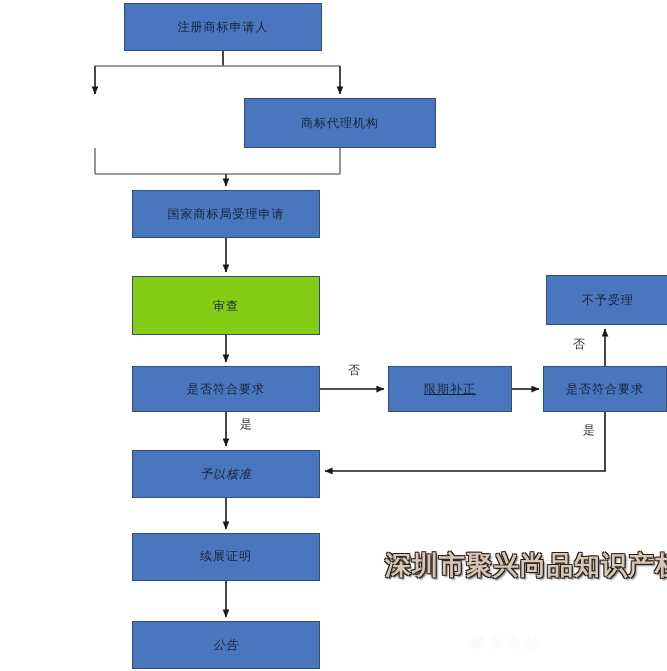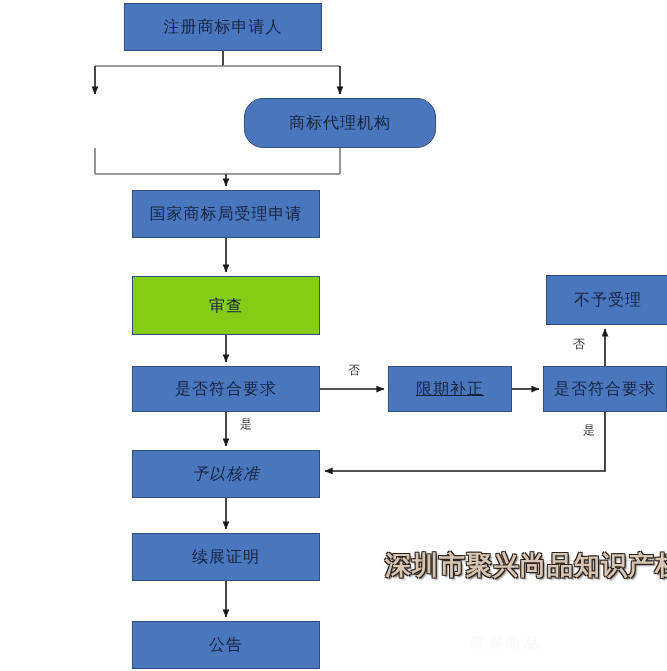--- a/index.html
+++ b/index.html
@@ -20,21 +20,21 @@
   }
   .node {
     position: absolute;
     box-sizing: border-box;
     background: #4a76be;
     border: 1px solid #2f4f7f;
     color: #17233d;
     display: flex;
     align-items: center;
     justify-content: center;
-    font-size: 16px;
+    font-size: 12px;
     letter-spacing: 1px;
     line-height: 1;
     text-align: center;
     font-family: "DejaVu Sans", "Liberation Sans", sans-serif;
     user-select: none;
   }
   .edge-label {
     position: absolute;
     font-size: 12px;
     color: #333333;
@@ -118,30 +118,30 @@
 
       <path d="M226,412 L226,446" marker-end="url(#arrow)"></path>
 
       <path d="M226,498 L226,529" marker-end="url(#arrow)"></path>
 
       <path d="M226,581 L226,617" marker-end="url(#arrow)"></path>
     </g>
   </svg>
 
   <div class="node" style="left: 124px; top: 3px; width: 198px; height: 48px; background: rgb(74, 118, 190); border-color: rgb(47, 79, 127); color: rgb(23, 35, 61);">注册商标申请人</div>
-  <div class="node" style="left: 244px; top: 98px; width: 192px; height: 50px; background: rgb(74, 118, 190); border-color: rgb(47, 79, 127); color: rgb(23, 35, 61); border-radius: 19px;">商标代理机构</div>
+  <div class="node" style="left: 244px; top: 98px; width: 192px; height: 50px; background: rgb(74, 118, 190); border-color: rgb(47, 79, 127); color: rgb(23, 35, 61);">商标代理机构</div>
   <div class="node" style="left: 132px; top: 190px; width: 188px; height: 48px; background: rgb(74, 118, 190); border-color: rgb(47, 79, 127); color: rgb(23, 35, 61);">国家商标局受理申请</div>
   <div class="node" style="left: 132px; top: 276px; width: 188px; height: 59px; background: #84cc16; border-color: rgb(47, 79, 127); color: rgb(23, 35, 61);">审查</div>
   <div class="node" style="left: 132px; top: 366px; width: 188px; height: 46px; background: rgb(74, 118, 190); border-color: rgb(47, 79, 127); color: rgb(23, 35, 61);">是否符合要求</div>
   <div class="node" style="left: 388px; top: 366px; width: 124px; height: 46px; background: rgb(74, 118, 190); border-color: rgb(47, 79, 127); color: rgb(23, 35, 61); text-decoration: underline;">限期补正</div>
   <div class="node" style="left: 543px; top: 366px; width: 124px; height: 46px; background: rgb(74, 118, 190); border-color: rgb(47, 79, 127); color: rgb(23, 35, 61);">是否符合要求</div>
   <div class="node" style="left: 546px; top: 275px; width: 124px; height: 50px; background: rgb(74, 118, 190); border-color: rgb(47, 79, 127); color: rgb(23, 35, 61);">不予受理</div>
   <div class="node" style="left: 132px; top: 450px; width: 188px; height: 48px; background: rgb(74, 118, 190); border-color: rgb(47, 79, 127); color: rgb(23, 35, 61); font-style: italic;">予以核准</div>
-  <div class="node" style="left: 132px; top: 533px; width: 188px; height: 48px; background: rgb(74, 118, 190); border-color: rgb(47, 79, 127); color: rgb(23, 35, 61);">续展证明</div>
-  <div class="node" style="left: 132px; top: 621px; width: 188px; height: 48px; background: rgb(74, 118, 190); border-color: rgb(47, 79, 127); color: rgb(23, 35, 61);">公告</div>
+  <div class="node" style="left: 132px; top: 533px; width: 188px; height: 48px; background: rgb(74, 118, 190); border-color: rgb(47, 79, 127); color: rgb(23, 35, 61); font-family: Liberation Mono, monospace;">续展证明</div>
+  <div class="node" style="left: 132px; top: 621px; width: 188px; height: 48px; background: rgb(74, 118, 190); border-color: rgb(47, 79, 127); color: rgb(23, 35, 61); font-style: italic;">公告</div>
 
   <div class="edge-label" style="left: 348px; top: 364px;">否</div>
   <div class="edge-label" style="left: 240px; top: 418px;">是</div>
   <div class="edge-label" style="left: 573px; top: 338px;">否</div>
   <div class="edge-label" style="left: 583px; top: 424px;">是</div>
 
   <div class="watermark-rule" style="left: 508px; top: 560px; width: 159px;"></div>
   <div class="watermark-main" style="left: 385px; top: 548px;">深圳市聚兴尚品知识产权</div>
   <div class="watermark-faint" style="left: 470px; top: 634px;">聚兴尚品</div>
 

